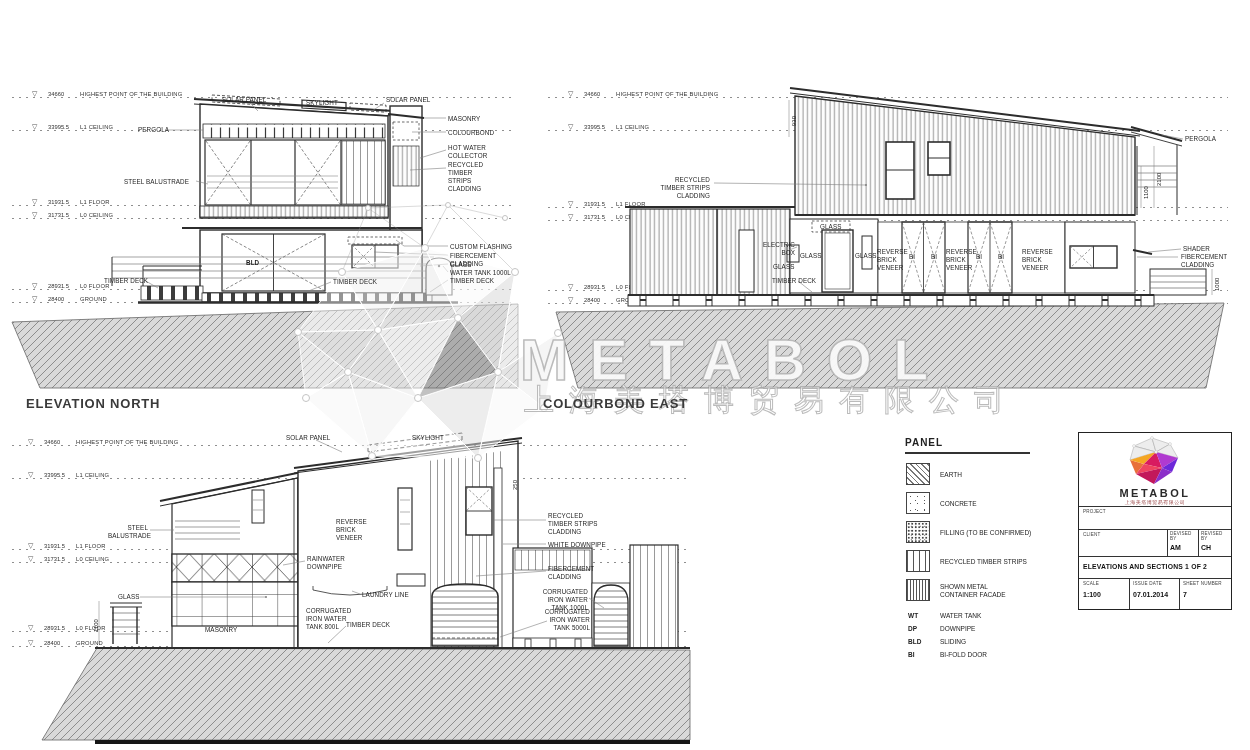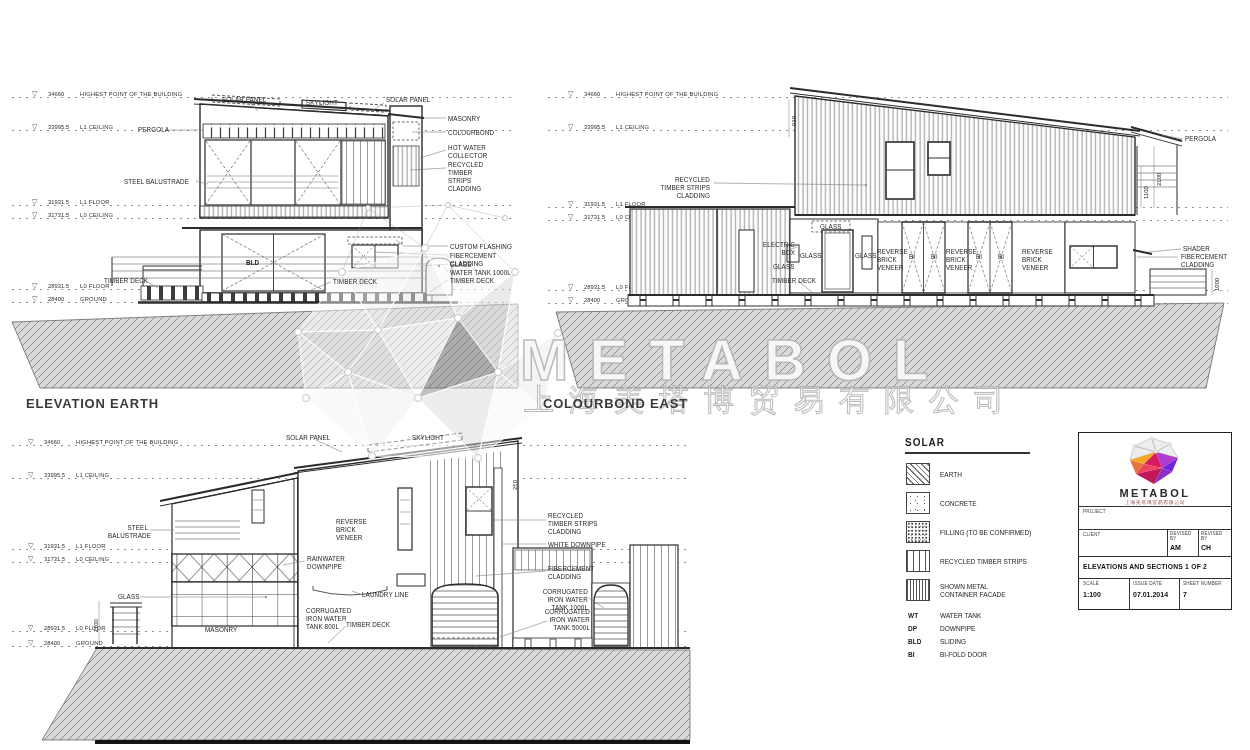--- a/index.html
+++ b/index.html
@@ -444,21 +444,21 @@
         <circle cx="348" cy="372" r="3.5"></circle>
       <circle cx="368" cy="208" r="2.5"></circle>
         <circle cx="448" cy="205" r="2.5"></circle>
         <circle cx="505" cy="218" r="2.5"></circle>
     </g>
   </svg>
 
   <div class="wm-word">METABOL</div>
   <div class="wm-cn">上海美塔博贸易有限公司</div>
 
-  <div class="dtitle" style="left:26px;top:396px;">ELEVATION EARTH</div>
+  <div class="dtitle" style="left:26px;top:396px;">ELEVATION NORTH</div>
   <div class="dtitle" style="left:543px;top:396px;">COLOURBOND EAST</div>
 
   <div class="ann" style="left:222px;top:96px;">SOLAR PANEL</div>
   <div class="ann" style="left:306px;top:99px;">SKYLIGHT</div>
   <div class="ann" style="left:386px;top:96px;">SOLAR PANEL</div>
   <div class="ann" style="left:138px;top:126px;">PERGOLA</div>
   <div class="ann" style="left:124px;top:178px;">STEEL BALUSTRADE</div>
   <div class="ann" style="left:448px;top:115px;">MASONRY</div>
   <div class="ann" style="left:448px;top:129px;">COLOURBOND</div>
   <div class="ann" style="left:448px;top:144px;width:44px;">HOT WATER COLLECTOR</div>
@@ -506,21 +506,21 @@
   <div class="ann" style="left:548px;top:541px;width:64px;">WHITE DOWNPIPE</div>
   <div class="ann" style="left:548px;top:565px;width:52px;">FIBERCEMENT CLADDING</div>
   <div class="ann" style="left:306px;top:607px;width:50px;">CORRUGATED IRON WATER TANK 800L</div>
   <div class="ann r" style="left:538px;top:588px;width:50px;">CORRUGATED IRON WATER TANK 1000L</div>
   <div class="ann r" style="left:540px;top:608px;width:50px;">CORRUGATED IRON WATER TANK 5000L</div>
   <div class="ann" style="left:346px;top:621px;">TIMBER DECK</div>
   <div class="ann rot" style="left:93px;top:632px;">1100</div>
   <div class="ann rot" style="left:512px;top:490px;">250</div>
 
   <div>
-    <div class="lg-title">SOLAR</div>
+    <div class="lg-title">PANEL</div>
     <div class="lg-rule"></div>
 
     <div class="lg-swatch sw-earth" style="left:906px;top:463px;"></div>
     <div class="lg-label" style="left:940px;top:471px;">EARTH</div>
 
     <div class="lg-swatch sw-concrete" style="left:906px;top:492px;"></div>
     <div class="lg-label" style="left:940px;top:500px;">CONCRETE</div>
 
     <div class="lg-swatch sw-filling" style="left:906px;top:521px;"></div>
     <div class="lg-label" style="left:940px;top:529px;">FILLING (TO BE CONFIRMED)</div>

